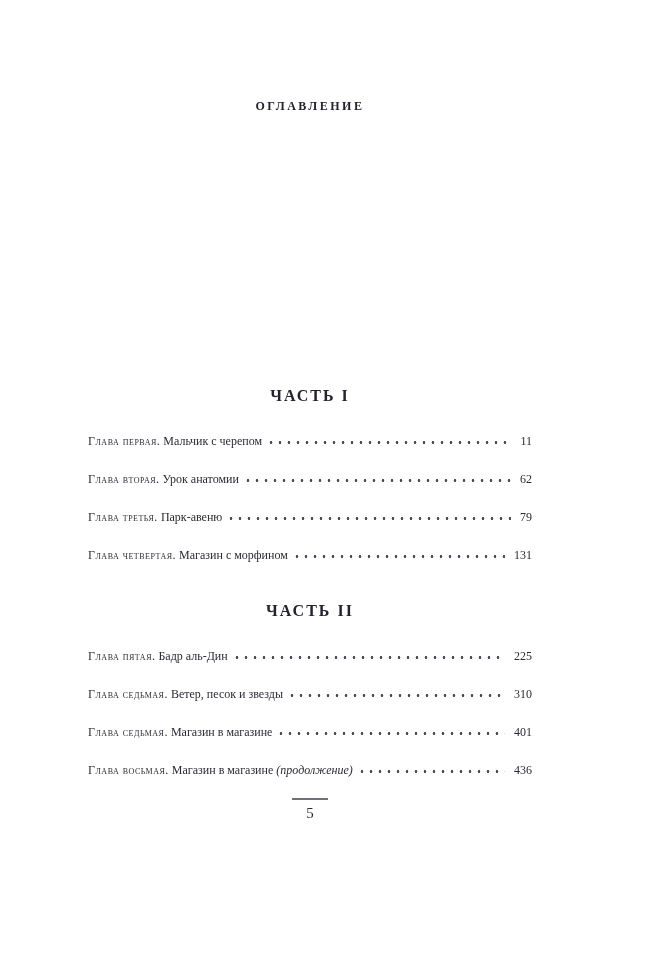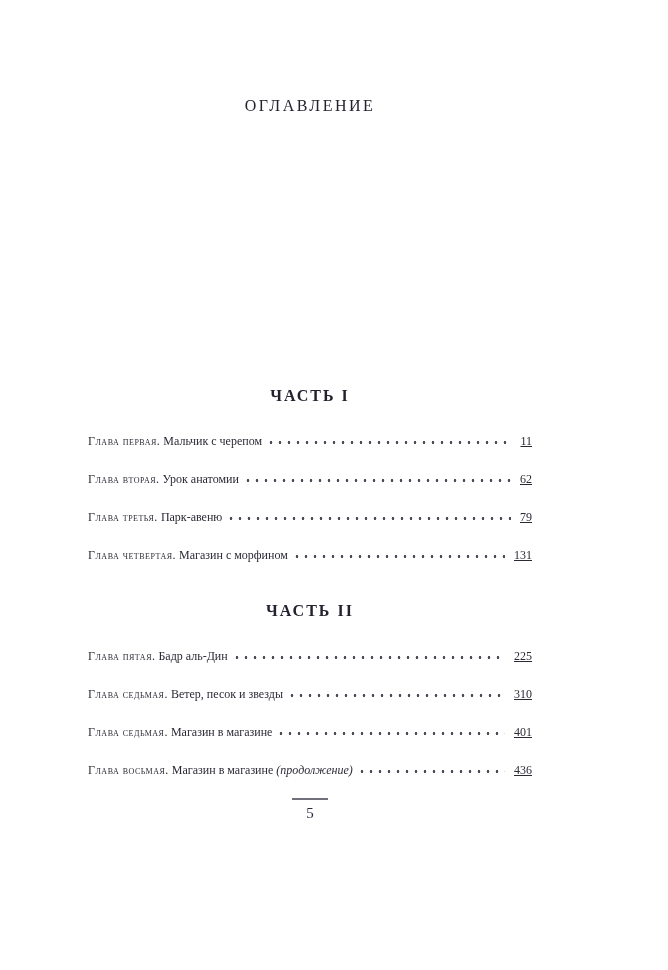--- a/index.html
+++ b/index.html
@@ -14,23 +14,23 @@
     font-family: "Liberation Serif", "DejaVu Serif", serif;
     overflow: hidden;
   }
   .page {
     width: 444px;
     margin-left: 88px;
     position: relative;
   }
   .toc-title {
     margin: 96px 0 0 0;
-    font-size: 16px;
+    font-size: 12px;
     line-height: 20px;
-    font-weight: 400;
+    font-weight: 700;
     letter-spacing: 2.5px;
     text-align: center;
     color: #23232f;
   }
   .section-heading {
     margin: 11px;
     font-size: 16px;
     line-height: 20px;
     font-weight: 700;
     letter-spacing: 2px;
@@ -57,21 +57,21 @@
   .dot-leader {
     flex: 1 1 auto;
     min-width: 18px;
     height: 5px;
     margin: 0 9px 0 7px;
     background-image: radial-gradient(circle at 2px 2.5px, #4b4b57 1.1px, rgba(0,0,0,0) 1.6px);
     background-size: 9px 5px;
     background-repeat: repeat-x;
     background-position: left bottom;
   }
-  .page-ref { white-space: nowrap; text-decoration: underline; }
+  .page-ref { white-space: nowrap; }
   .footer {
     margin-top: 12px;
     text-align: center;
   }
   .footer-rule {
     width: 36px;
     height: 2px;
     margin: 0 auto;
     background: #70707a;
   }

